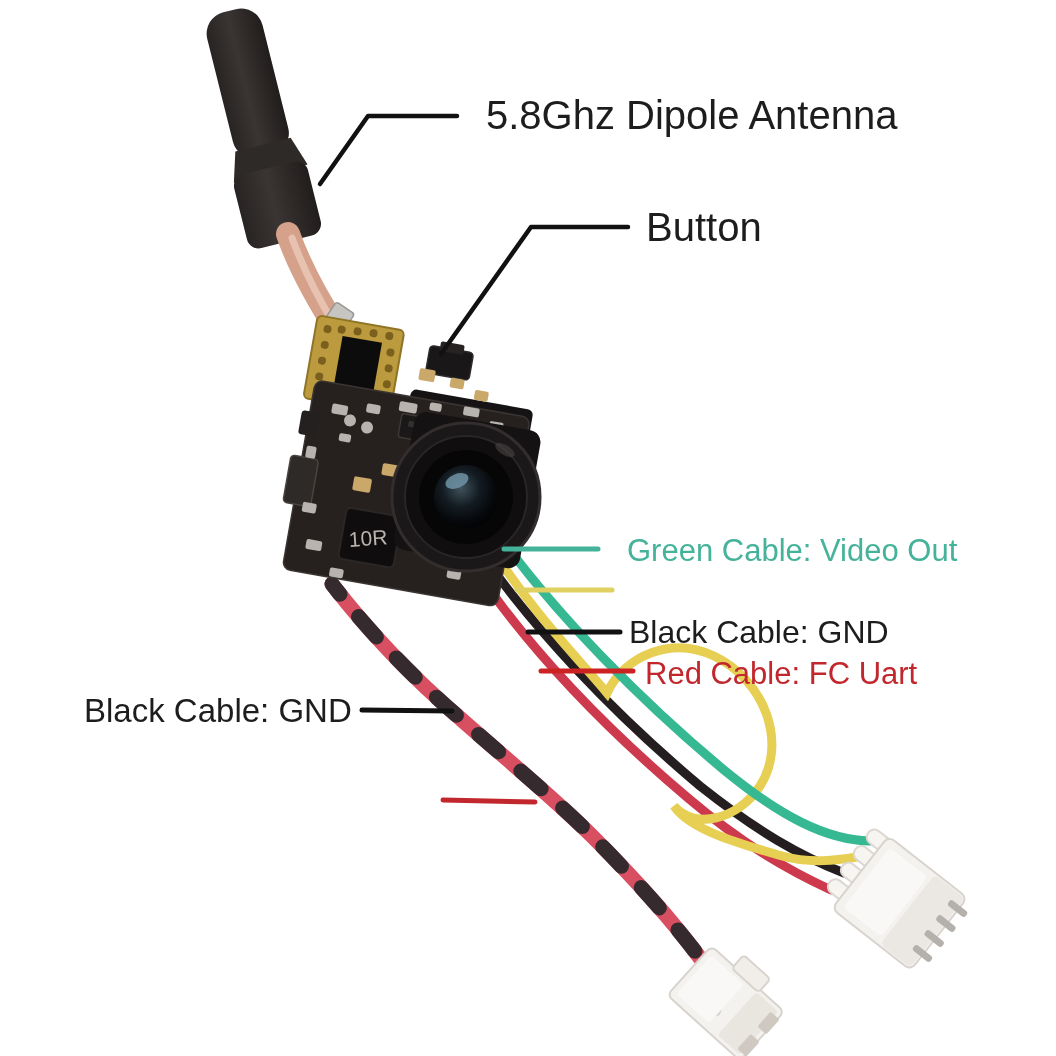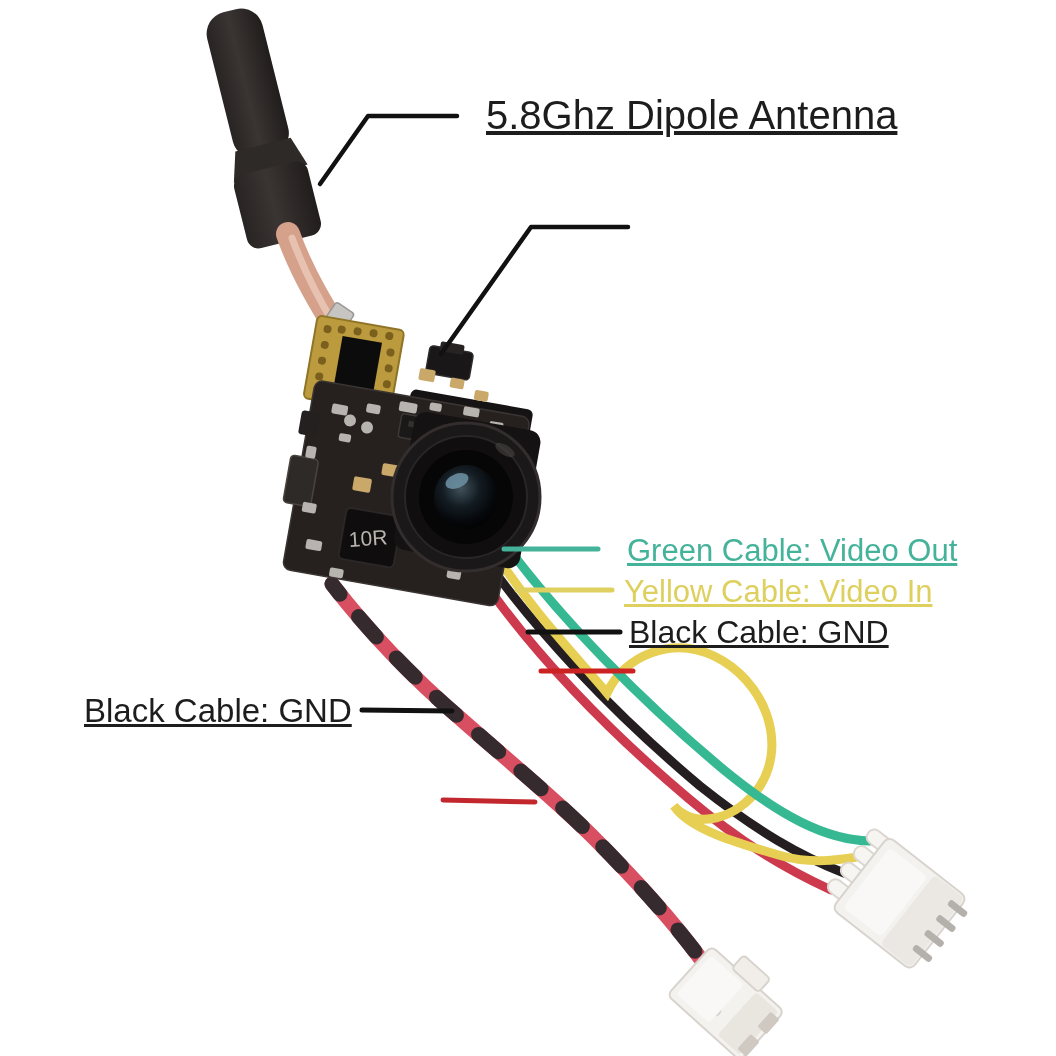--- a/index.html
+++ b/index.html
@@ -9,21 +9,20 @@
     background:#ffffff;
     overflow:hidden;
     font-family:"Liberation Sans", sans-serif;
   }
   .art{position:absolute;left:0;top:0;}
   .label{
     position:absolute;
     white-space:nowrap;
     line-height:1;
     letter-spacing:0;
-    text-decoration:underline;
   }
   .lbl-black{color:#1d1d1d;}
   .lbl-green{color:#45b29a;}
   .lbl-yellow{color:#ddd05e;}
   .lbl-red{color:#c1272d;}
   .fs40{font-size:40px;}
   .fs33{font-size:33px;}
   .fs32{font-size:32px;}
   .fs31{font-size:31px;}
 </style>
@@ -187,24 +186,25 @@
       <line x1="517" y1="590" x2="612" y2="590" stroke="#e0d060" stroke-width="5"></line>
       <line x1="528" y1="632" x2="620" y2="632" stroke="#111111" stroke-width="5"></line>
       <line x1="541" y1="671" x2="633" y2="671" stroke="#cc2222" stroke-width="5"></line>
       <line x1="362" y1="710" x2="452" y2="711" stroke="#111111" stroke-width="5"></line>
       <line x1="443" y1="800" x2="535" y2="802" stroke="#c1272d" stroke-width="5"></line>
     </g>
   </svg>
 
   <div class="label lbl-black fs40" style="left:486px;top:95px;">5.8Ghz Dipole Antenna</div>
 
+  <div class="label lbl-black fs40" style="left:646px;top:207px;">Button</div>
 
   <div class="label lbl-green fs31" style="left:611px;top:535px;margin-left:16px;">Green Cable: Video Out</div>
 
-  <div class="label lbl-yellow fs31" style="left:624px;top:576px;">Yellow Cable: Video In</div>
 
   <div class="label lbl-black fs32" style="left:629px;top:616px;">Black Cable: GND</div>
 
+  <div class="label lbl-red fs31" style="left:645px;top:658px;">Red Cable: FC Uart</div>
 
   <div class="label lbl-black fs33" style="left:84px;top:694px;">Black Cable: GND</div>
 
 
 </div>
 
 </body></html>

